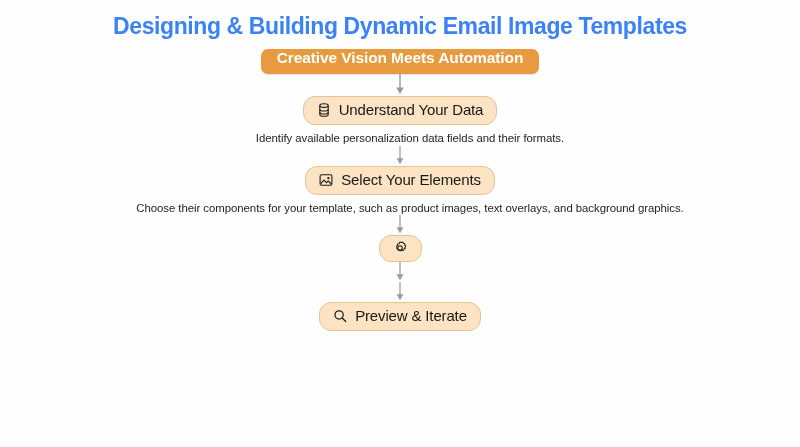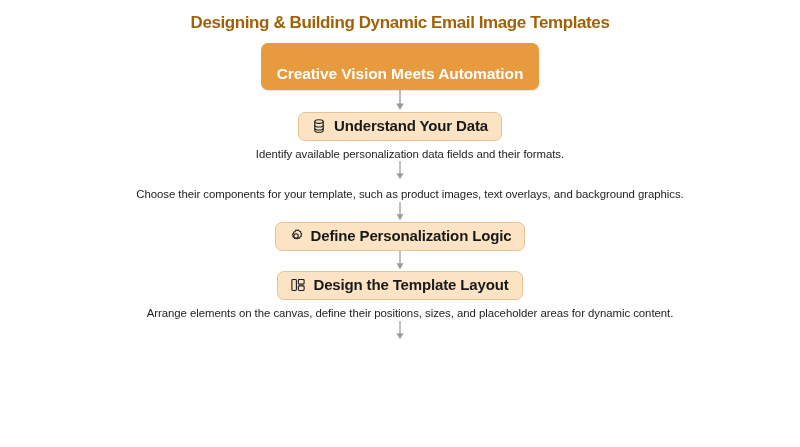--- a/index.html
+++ b/index.html
@@ -18,39 +18,39 @@
     position: relative;
     width: 800px;
     height: 447px;
     background: #fefefe;
     display: flex;
     flex-direction: column;
     align-items: center;
   }
   #title {
     margin-top: 14px;
-    font-size: 17px;
+    font-size: 23px;
     font-weight: bold;
     letter-spacing: -0.4px;
-    color: #a16207;
+    color: #3b82f6;
     text-align: center;
     line-height: 1.1;
   }
   .flow {
     margin-top: 10px;
     display: flex;
     flex-direction: column;
     align-items: center;
     width: 100%;
   }
   .header-node {
     background: #e79a3e;
     color: #ffffff;
     border-radius: 7px;
-    padding: 22px 16px 7px 16px;
+    padding: 0 16px 7px 16px;
     font-size: 15.5px;
     font-weight: bold;
     letter-spacing: -0.1px;
     line-height: 1.15;
     box-shadow: 0 1px 1px rgba(0,0,0,0.10);
     white-space: nowrap;
   }
   .connector {
     width: 14px;
     height: 22px;
@@ -62,24 +62,24 @@
     flex-direction: column;
     align-items: center;
     width: 100%;
   }
   .step-node {
     display: inline-flex;
     align-items: center;
     gap: 7px;
     background: #fbe3c3;
     border: 1px solid #e6c392;
-    border-radius: 7px;
+    border-radius: 12px;
     padding: 4px 13px 5px 12px;
     font-size: 15px;
-    font-weight: bold;
+    font-weight: normal;
     color: #191919;
     letter-spacing: -0.15px;
     line-height: 1.2;
     white-space: nowrap;
   }
   .step-icon {
     display: inline-flex;
     align-items: center;
     justify-content: center;
     width: 16px;
@@ -129,61 +129,66 @@
       </div>
       <div class="step-caption">Identify available personalization data fields and their formats.</div>
     </div>
 
     <svg class="connector short" viewBox="0 0 14 22">
       <line x1="7" y1="0" x2="7" y2="14" stroke="#9a9a9a" stroke-width="1.4"></line>
       <polygon points="7,20 3.2,13.5 10.8,13.5" fill="#9a9a9a"></polygon>
     </svg>
 
     <div class="step">
+      <div class="step-node">
+        <span class="step-icon">
+          <svg width="16" height="16" viewBox="0 0 16 16" fill="none" stroke="#1b1b1b" stroke-width="1.1">
+            <rect x="2.1" y="2.8" width="11.8" height="10.4" rx="1.4"></rect>
+            <circle cx="10.4" cy="6.2" r="1.15" fill="#1b1b1b" stroke="none"></circle>
+            <path d="M2.6 11.8 L5.9 8.1 L8.4 10.6 L10.2 9 L13.4 12.1" stroke-linejoin="round"></path>
+          </svg>
+        </span>
+        <span>Select Your Elements</span>
+      </div>
       <div class="step-caption">Choose their components for your template, such as product images, text overlays, and background graphics.</div>
     </div>
 
     <svg class="connector short" viewBox="0 0 14 22">
       <line x1="7" y1="0" x2="7" y2="14" stroke="#9a9a9a" stroke-width="1.4"></line>
       <polygon points="7,20 3.2,13.5 10.8,13.5" fill="#9a9a9a"></polygon>
     </svg>
 
     <div class="step">
       <div class="step-node">
         <span class="step-icon">
           <svg width="16" height="16" viewBox="0 0 16 16" fill="none" stroke="#1b1b1b" stroke-width="1.05">
             <path d="M8 1.9 l1.35 0.55 1.25 -0.35 0.8 1.1 1.25 0.4 0.05 1.35 0.95 0.95 -0.6 1.2 0.25 1.3 -1.2 0.6 -0.6 1.2 -1.3 -0.1 -1.1 0.8 -1.1 -0.7 -1.3 0.25 -0.65 -1.15 -1.2 -0.55 0.2 -1.3 -0.5 -1.2 0.95 -0.9 0.2 -1.3 1.3 -0.25z" stroke-linejoin="round"></path>
             <circle cx="8" cy="8" r="2.25"></circle>
           </svg>
         </span>
-        <span>Define Personalization Logic</span>
       </div>
     </div>
+
+    <svg class="connector short" viewBox="0 0 14 22">
+      <line x1="7" y1="0" x2="7" y2="14" stroke="#9a9a9a" stroke-width="1.4"></line>
+      <polygon points="7,20 3.2,13.5 10.8,13.5" fill="#9a9a9a"></polygon>
+    </svg>
+
 
     <svg class="connector short" viewBox="0 0 14 22">
       <line x1="7" y1="0" x2="7" y2="14" stroke="#9a9a9a" stroke-width="1.4"></line>
       <polygon points="7,20 3.2,13.5 10.8,13.5" fill="#9a9a9a"></polygon>
     </svg>
 
     <div class="step">
       <div class="step-node">
         <span class="step-icon">
-          <svg width="16" height="16" viewBox="0 0 16 16" fill="none" stroke="#1b1b1b" stroke-width="1.1">
-            <rect x="1.9" y="2.5" width="4.5" height="11" rx="0.9"></rect>
-            <rect x="8.4" y="2.5" width="5.7" height="4.6" rx="0.9"></rect>
-            <rect x="8.4" y="8.9" width="5.7" height="4.6" rx="0.9"></rect>
+          <svg width="16" height="16" viewBox="0 0 16 16" fill="none" stroke="#1b1b1b" stroke-width="1.25">
+            <circle cx="7.1" cy="6.9" r="4.1"></circle>
+            <line x1="10.2" y1="10.0" x2="13.7" y2="13.5" stroke-linecap="round"></line>
           </svg>
         </span>
-        <span>Design the Template Layout</span>
+        <span>Preview &amp; Iterate</span>
       </div>
-      <div class="step-caption">Arrange elements on the canvas, define their positions, sizes, and placeholder areas for dynamic content.</div>
-    </div>
-
-    <svg class="connector short" viewBox="0 0 14 22">
-      <line x1="7" y1="0" x2="7" y2="14" stroke="#9a9a9a" stroke-width="1.4"></line>
-      <polygon points="7,20 3.2,13.5 10.8,13.5" fill="#9a9a9a"></polygon>
-    </svg>
-
-    <div class="step">
     </div>
 
   </div>
 </div>
 
 </body></html>

